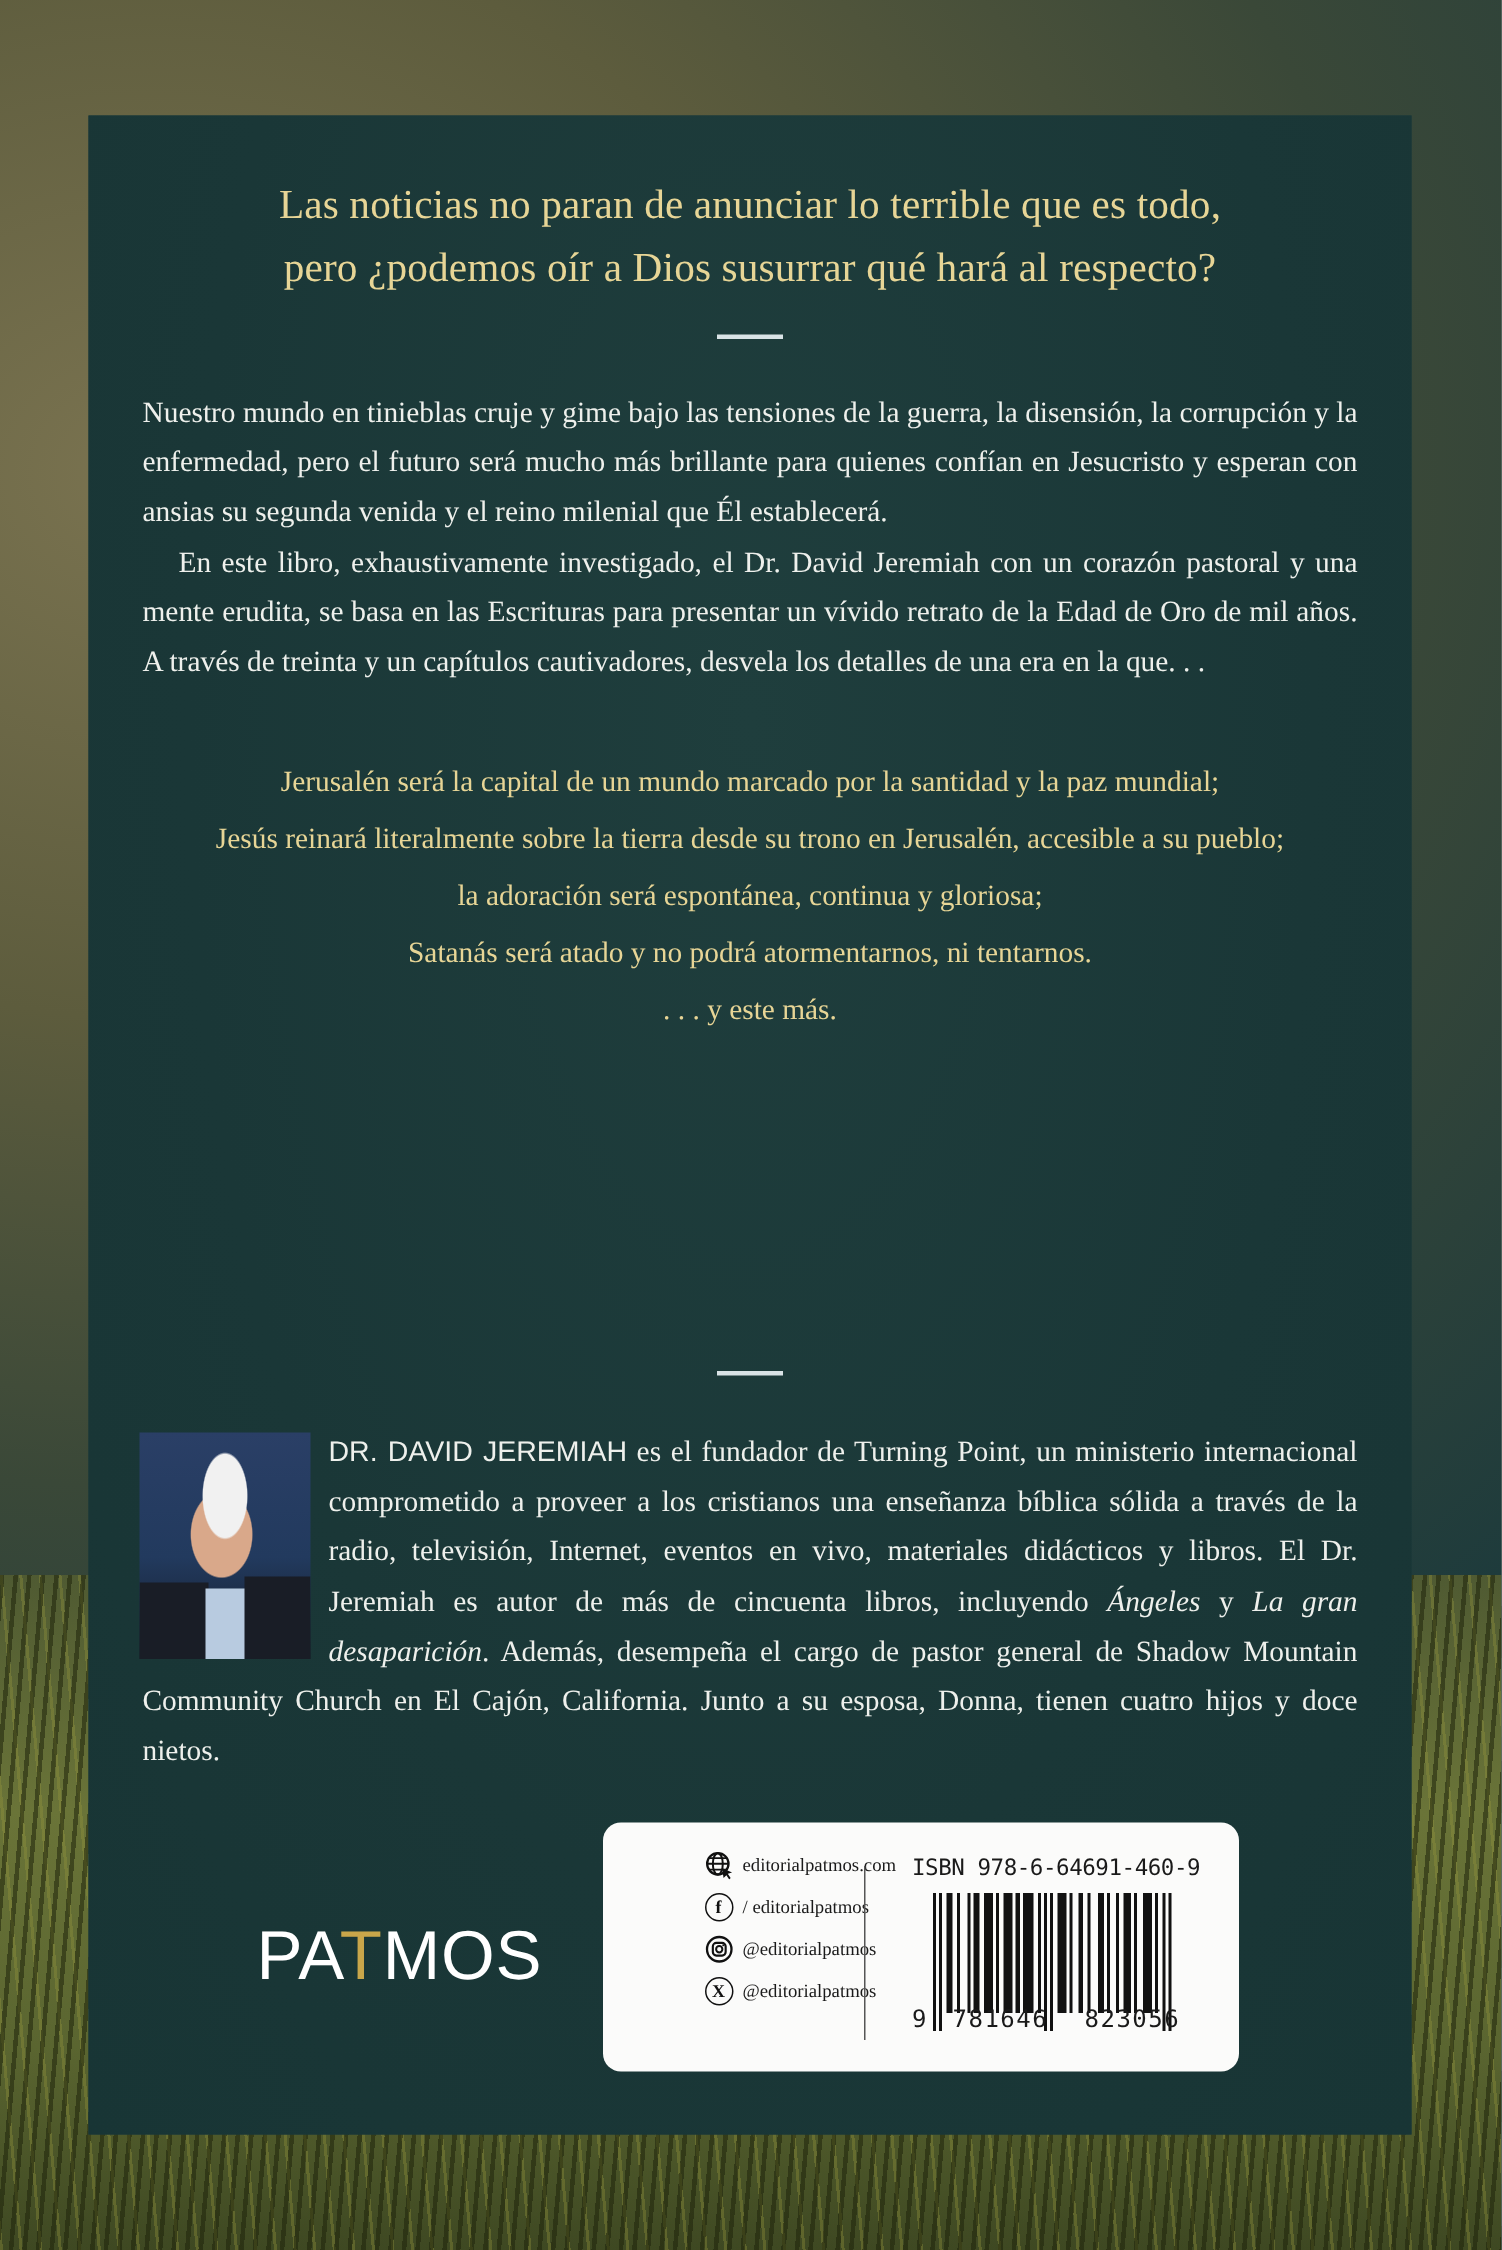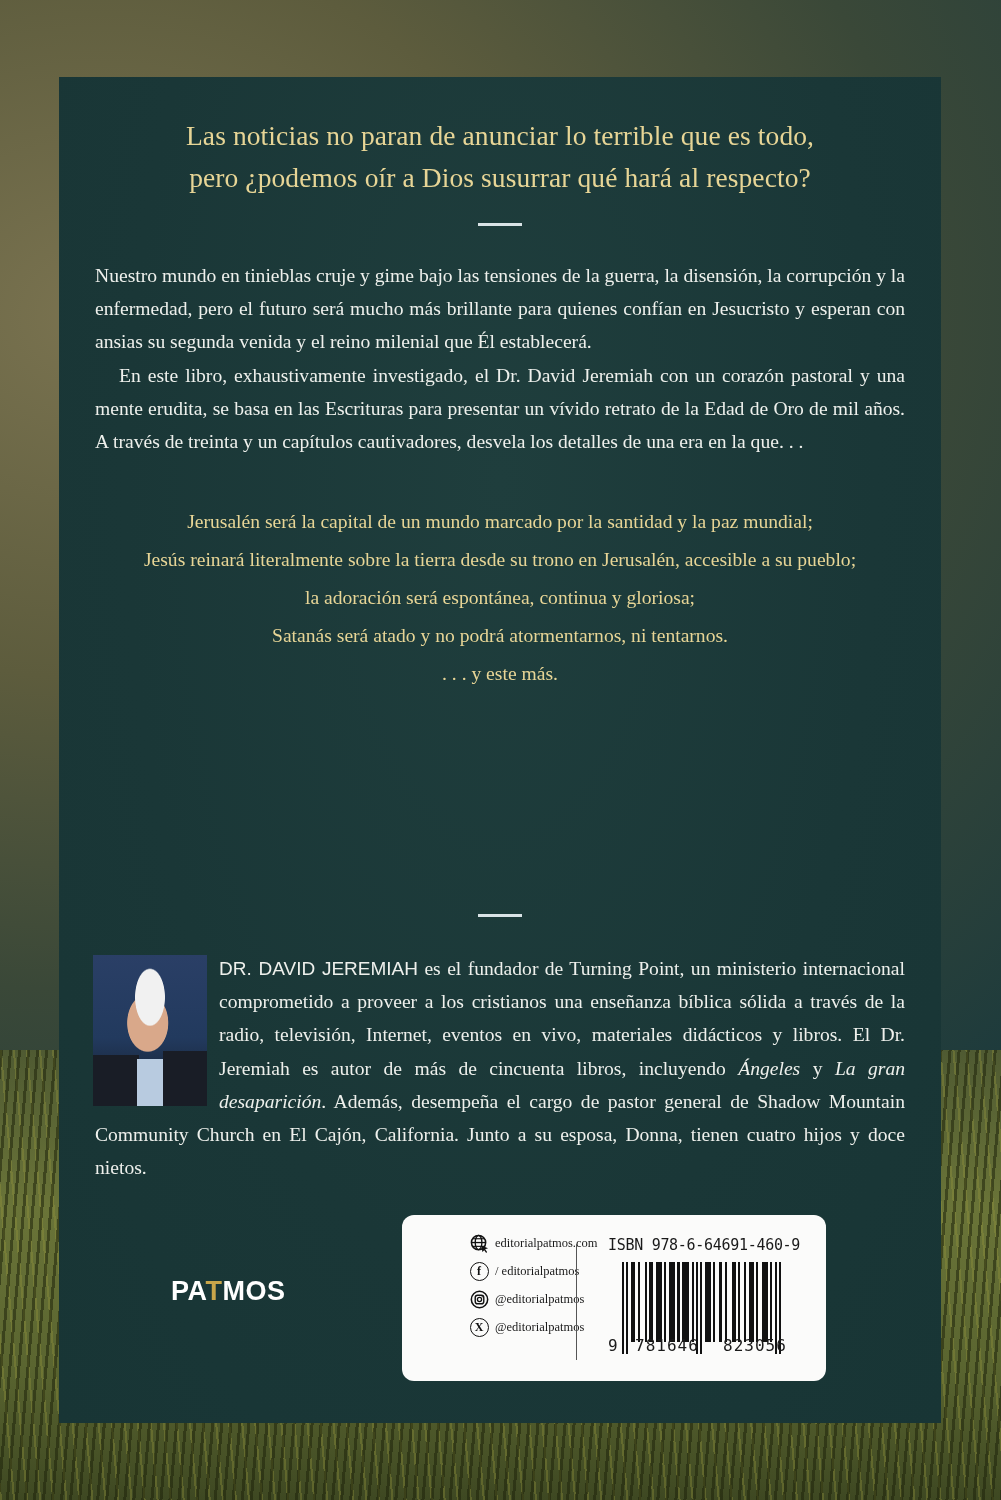--- a/index.html
+++ b/index.html
@@ -62,22 +62,22 @@
   .author-photo .jacket-l { position:absolute; left:0; top:100px; width:46px; height:51px; background:#191d26; }
   .author-photo .jacket-r { position:absolute; left:70px; top:96px; width:44px; height:55px; background:#191d26; }
   .bio {
     position:absolute; left:36px; top:875px; width:810px;
     color:#eef0ec; font-size:19.6px; line-height:33.2px; text-align:justify;
   }
   .bio .float-spacer { float:left; width:124px; height:166px; }
   .bio .name { font-family:"Liberation Sans", "DejaVu Sans", sans-serif; font-size:19px; }
   .logo {
     position:absolute; left:112px; top:1199px;
-    font-family:"Liberation Sans", "DejaVu Sans", sans-serif; font-weight:bold;
-    font-size:27px; color:#ffffff; letter-spacing:0.5px;
+    font-family:"Liberation Sans", "DejaVu Sans", sans-serif; font-weight:normal;
+    font-size:46px; color:#ffffff; letter-spacing:0.5px;
   }
   .logo .gold { color:#c9a64a; }
   .card {
     position:absolute; left:343px; top:1138px; width:424px; height:166px;
     background:#fbfbfa; border-radius:12px;
   }
   .social {
     position:absolute; left:20px; top:16px;
     font-family:Liberation Serif, serif; font-size:12.5px; color:#1a1a1a;margin-left:47px;
   }

